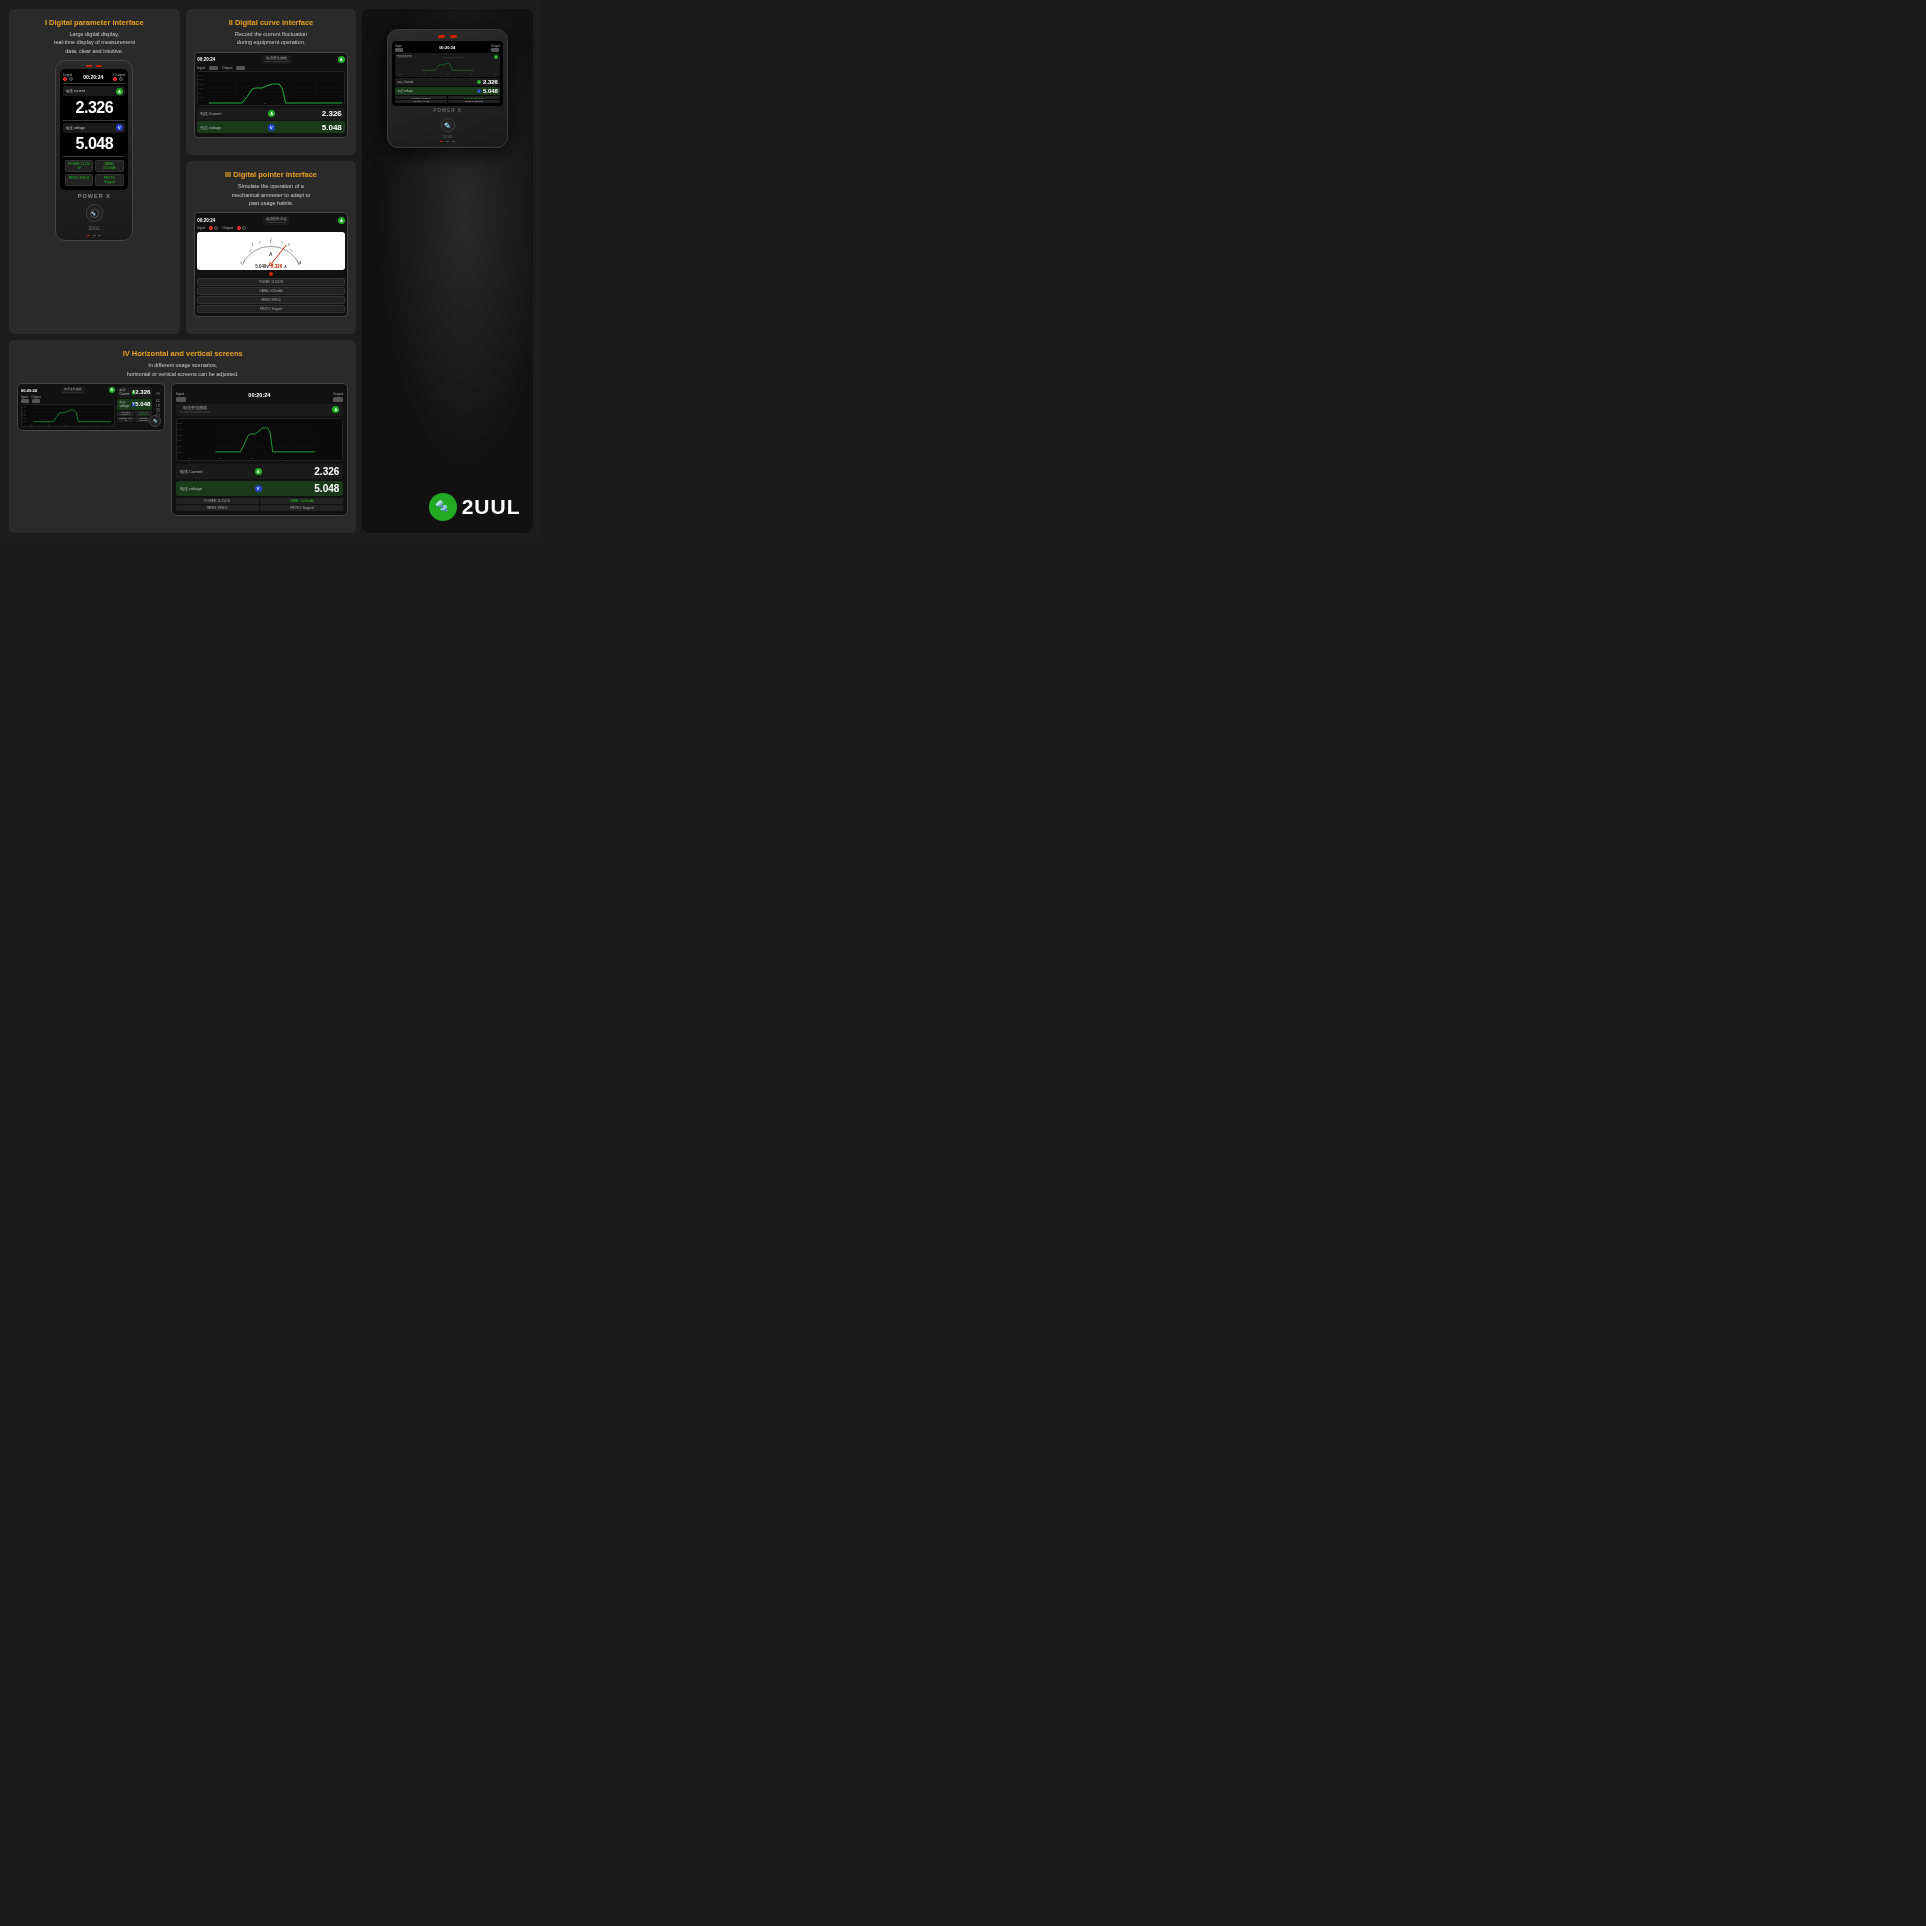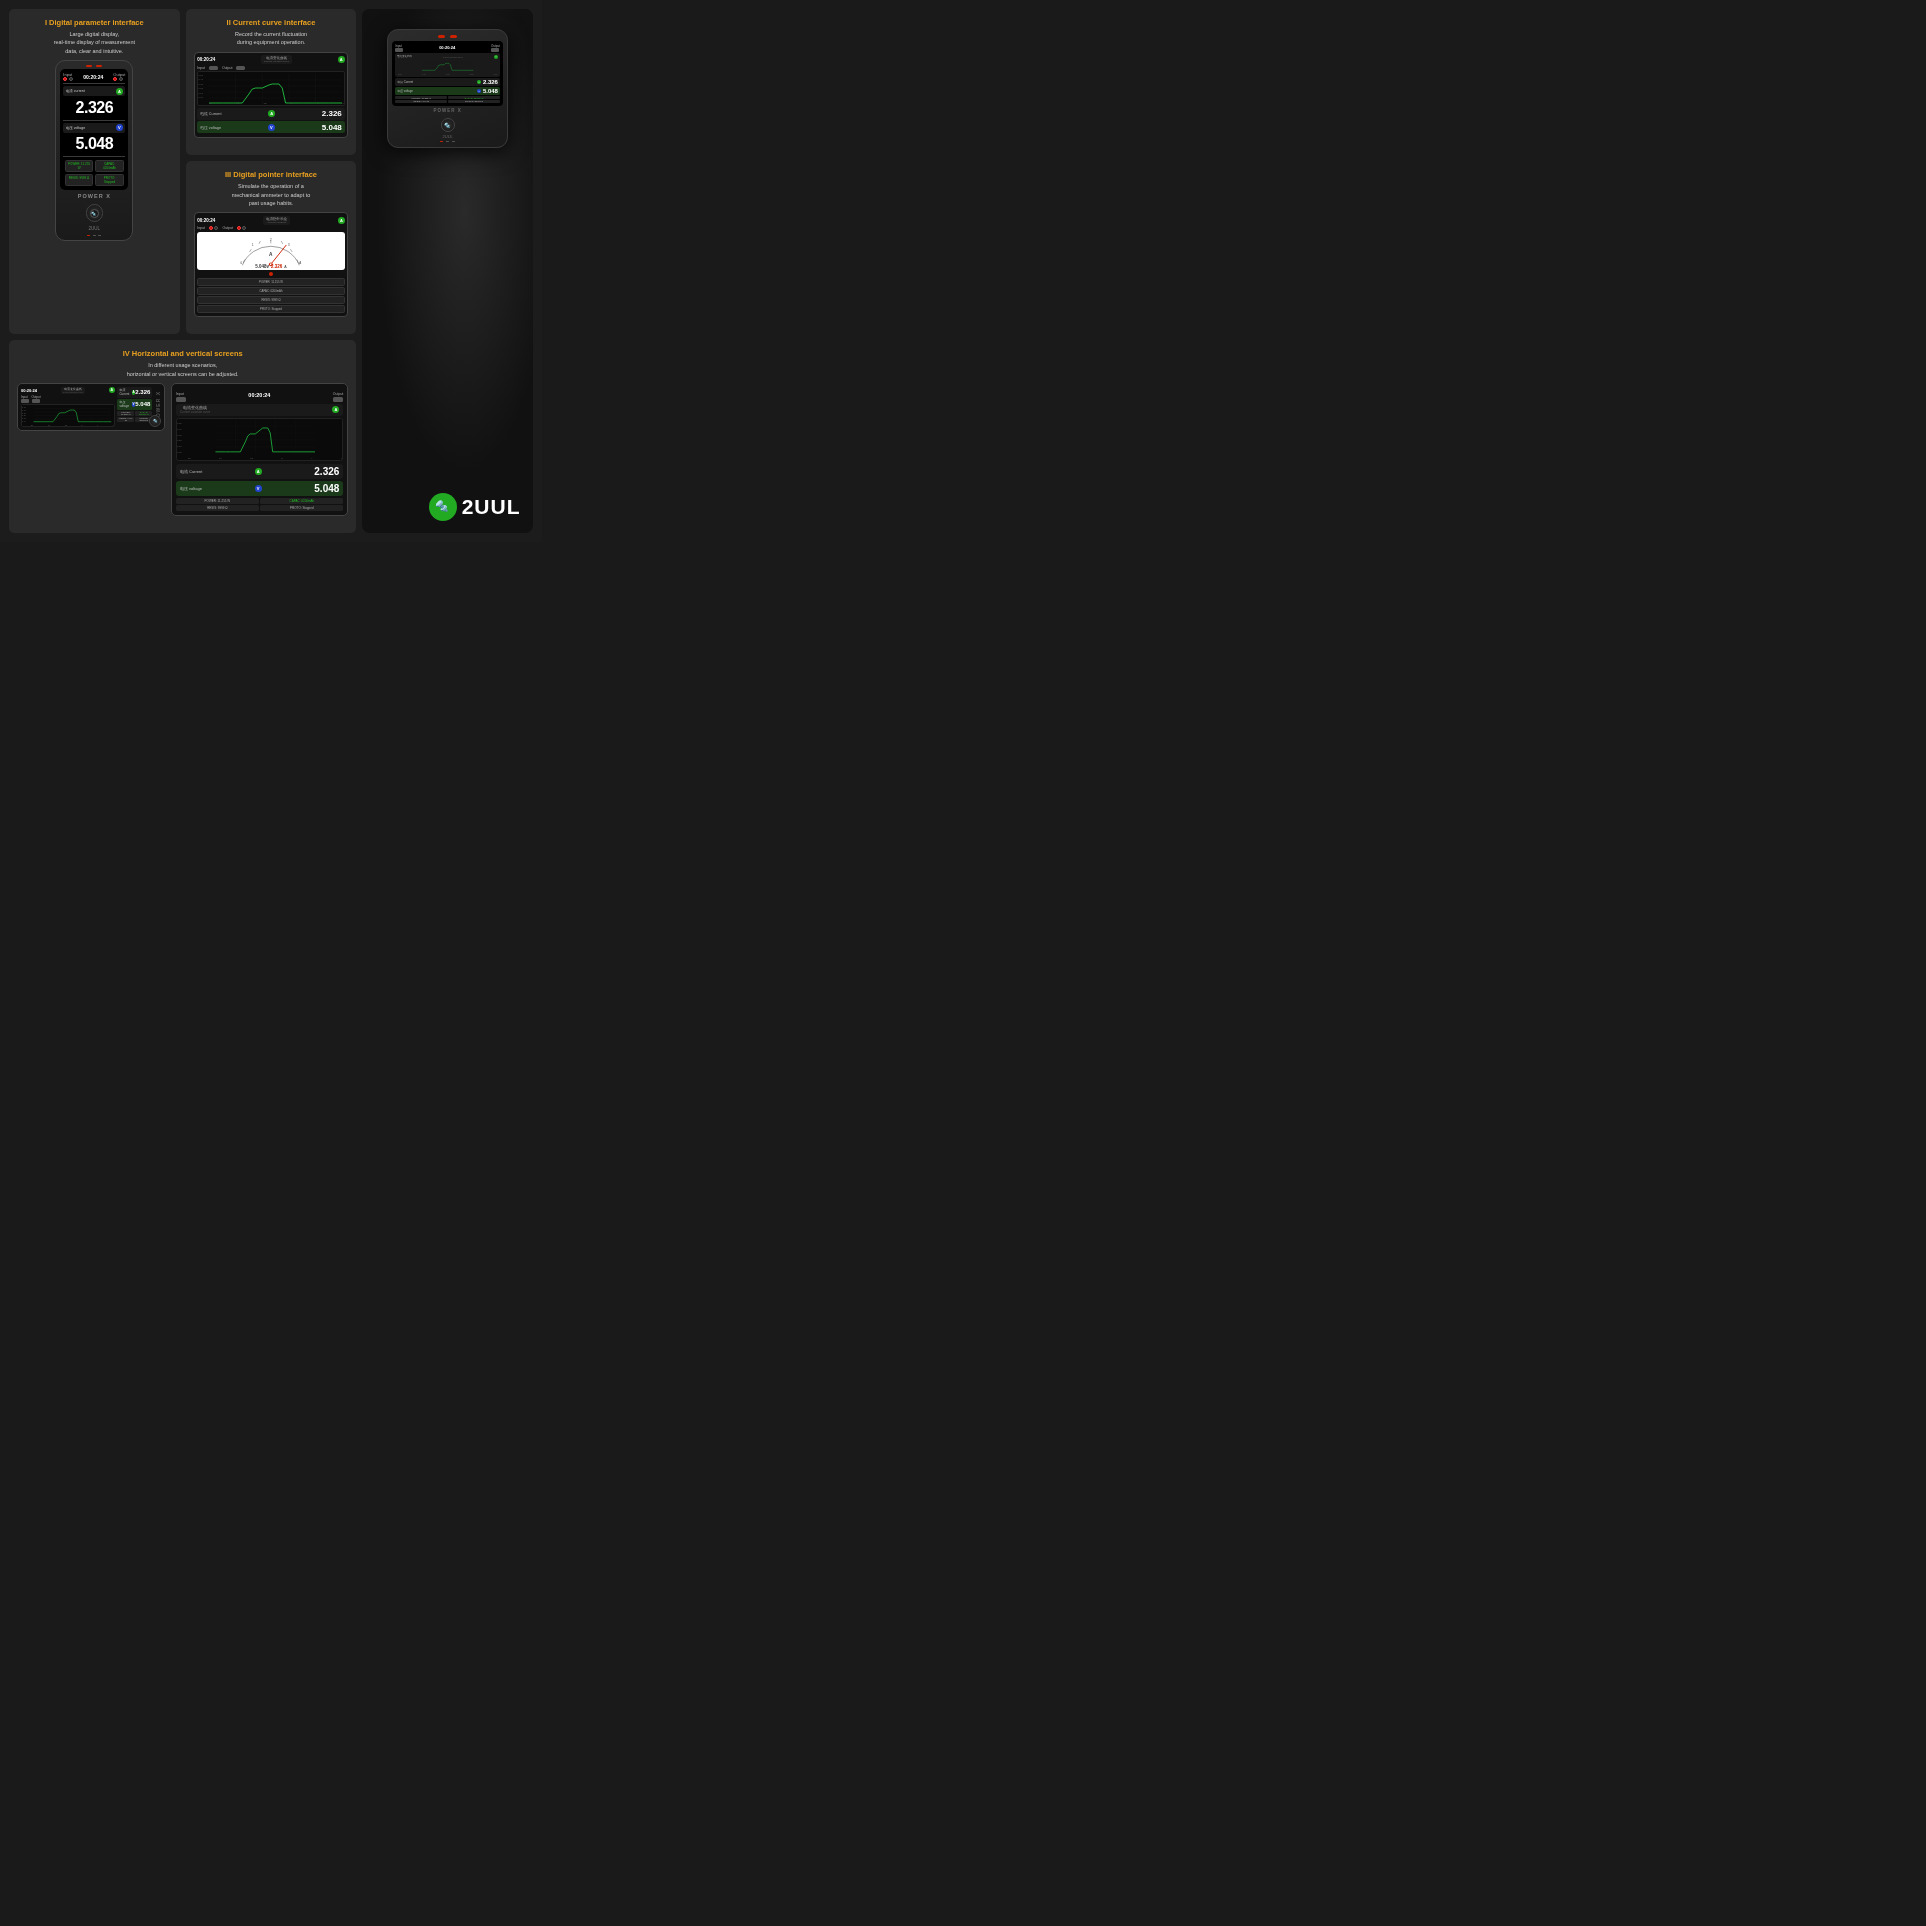--- a/index.html
+++ b/index.html
@@ -455,21 +455,21 @@
 
       <div style="display:flex; justify-content:center; gap:2.5px; margin-top:2px;">
         <div style="width:3px;height:1.5px;background:#cc2200;border-radius:1px;"></div>
         <div style="width:3px;height:1.5px;background:#555;border-radius:1px;"></div>
         <div style="width:3px;height:1.5px;background:#555;border-radius:1px;"></div>
       </div>
     </div>
   </div>
 
   <div class="panel panel-2">
-    <div class="panel-title">II Current curve interface</div>
+    <div class="panel-title">II Digital curve interface</div>
     <div class="panel-desc">Record the current fluctuation<br>during equipment operation.</div>
 
     <div class="small-device">
       <div class="sd-header">
         <span class="sd-time">00:20:24</span>
         <div class="sd-title-box">
           <div class="sd-title-cn">电流变化曲线</div>
           <div class="sd-title-en">Current variation curve</div>
         </div>
         <div class="badge-a">A</div>

